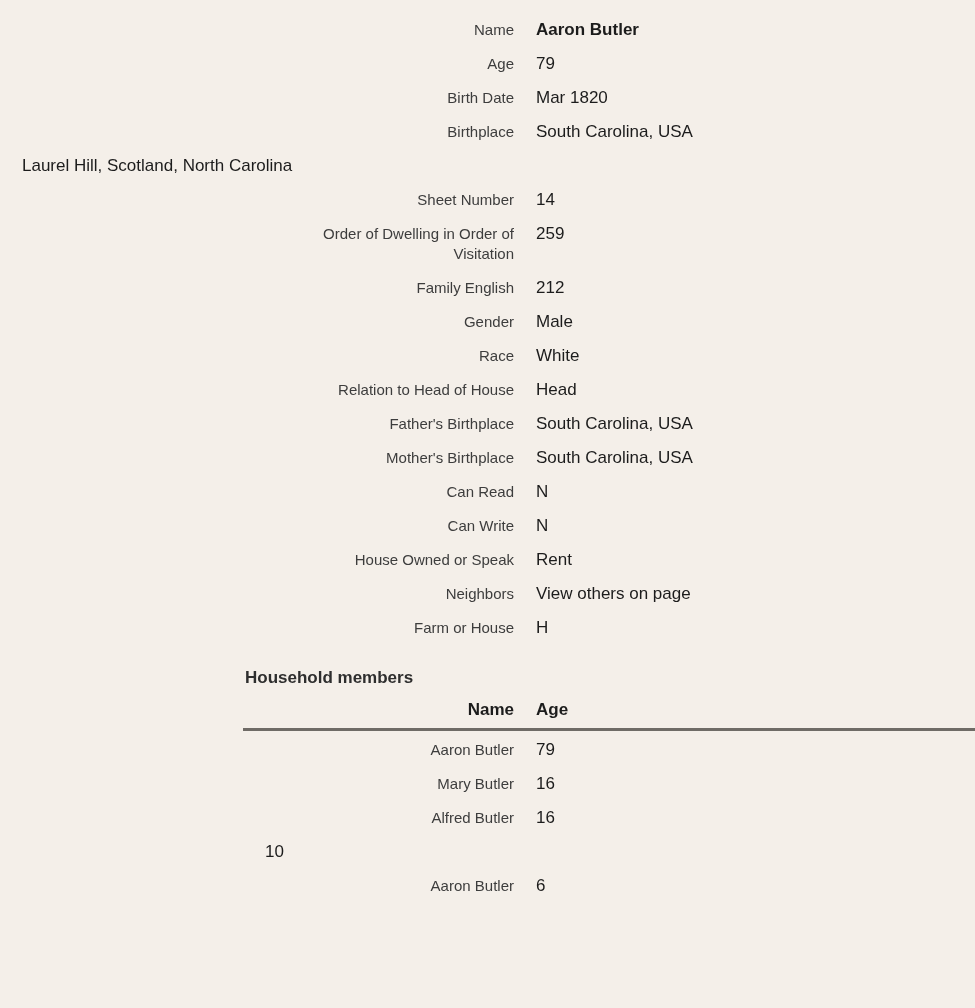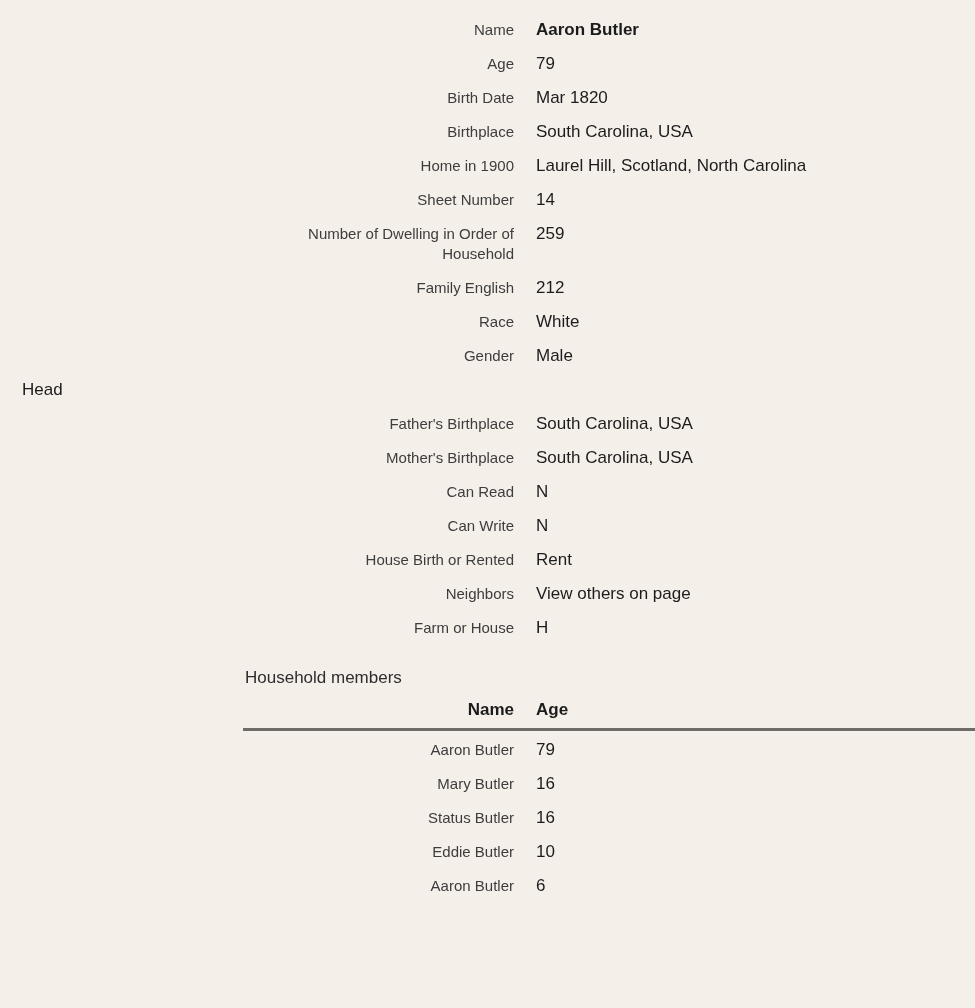--- a/index.html
+++ b/index.html
@@ -41,21 +41,21 @@
     font-size: 17px;
     line-height: 20px;
     color: var(--value);
   }
   .field-row .value.em { font-weight: bold; }
   
   .household { margin-top: 22px; }
   .household-title {
     margin: 0 6px 6px 245px;
     font-size: 17px;
-    font-weight: normal;
+    font-weight: bold;
     line-height: 22px;
     color: var(--heading);
   }
   .household-table {
     margin-left: 243px;
     width: 732px; 
   }
   .thead {
     display: flex;
     align-items: baseline;
@@ -107,64 +107,64 @@
   </div>
       <div class="field-row">
     <span class="label">Birth Date</span>
     <span class="value">Mar 1820</span>
   </div>
       <div class="field-row">
     <span class="label">Birthplace</span>
     <span class="value">South Carolina, USA</span>
   </div>
       <div class="field-row">
-    <span class="label">Home in 1900</span>
     <span class="value">Laurel Hill, Scotland, North Carolina</span>
   </div>
       <div class="field-row">
     <span class="label">Sheet Number</span>
     <span class="value">14</span>
   </div>
       <div class="field-row">
-    <span class="label">Number of Dwelling in Order of Household</span>
+    <span class="label">Order of Dwelling in Order of Visitation</span>
     <span class="value">259</span>
   </div>
       <div class="field-row">
     <span class="label">Family English</span>
     <span class="value">212</span>
   </div>
       <div class="field-row">
+    <span class="label">Gender</span>
+    <span class="value">Male</span>
+  </div>
+      <div class="field-row">
     <span class="label">Race</span>
     <span class="value">White</span>
   </div>
       <div class="field-row">
-    <span class="label">Gender</span>
-    <span class="value">Male</span>
-  </div>
-      <div class="field-row">
+    <span class="label">Relation to Head of House</span>
     <span class="value">Head</span>
   </div>
       <div class="field-row">
     <span class="label">Father's Birthplace</span>
     <span class="value">South Carolina, USA</span>
   </div>
       <div class="field-row">
     <span class="label">Mother's Birthplace</span>
     <span class="value">South Carolina, USA</span>
   </div>
       <div class="field-row">
     <span class="label">Can Read</span>
     <span class="value">N</span>
   </div>
       <div class="field-row">
     <span class="label">Can Write</span>
     <span class="value">N</span>
   </div>
       <div class="field-row">
-    <span class="label">House Birth or Rented</span>
+    <span class="label">House Owned or Speak</span>
     <span class="value">Rent</span>
   </div>
       <div class="field-row">
     <span class="label">Neighbors</span>
     <span class="value">View others on page</span>
   </div>
       <div class="field-row">
     <span class="label">Farm or House</span>
     <span class="value">H</span>
   </div>
@@ -181,25 +181,24 @@
       <div class="tbody">
           <div class="member-row">
     <span class="mname">Aaron Butler</span>
     <span class="mage">79</span>
   </div>
           <div class="member-row">
     <span class="mname">Mary Butler</span>
     <span class="mage">16</span>
   </div>
           <div class="member-row">
-    <span class="mname">Status Butler</span>
+    <span class="mname">Alfred Butler</span>
     <span class="mage">16</span>
   </div>
           <div class="member-row">
-    <span class="mname">Eddie Butler</span>
     <span class="mage">10</span>
   </div>
           <div class="member-row">
     <span class="mname">Aaron Butler</span>
     <span class="mage">6</span>
   </div>
         </div>
     </div>
   </section>
 

